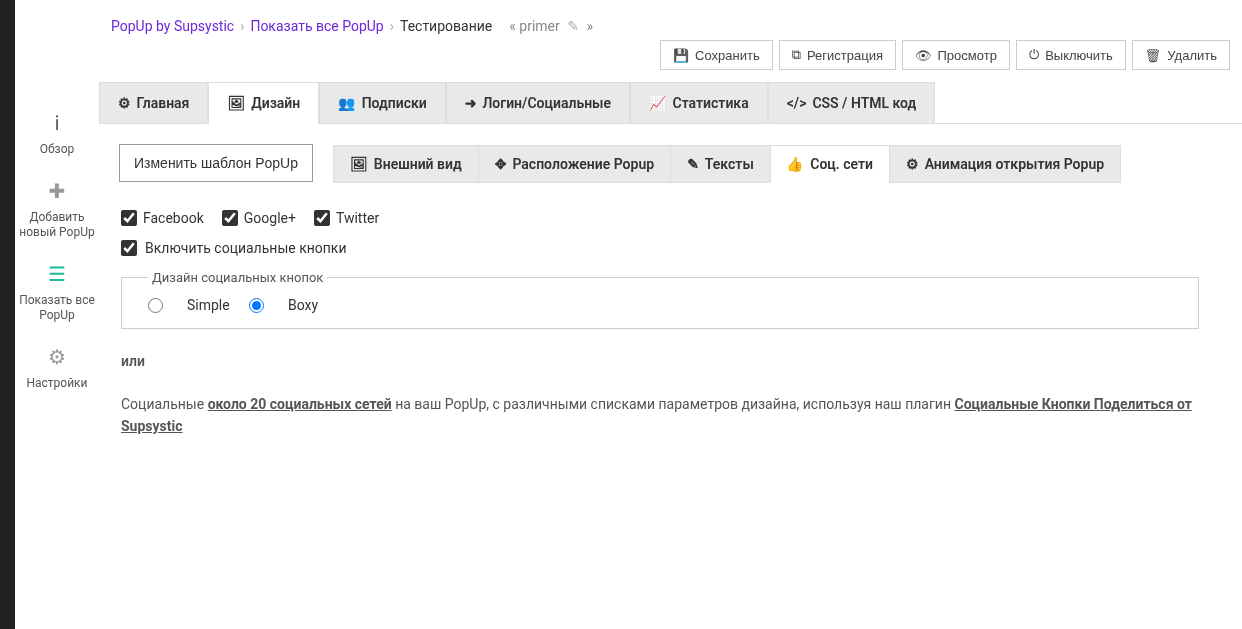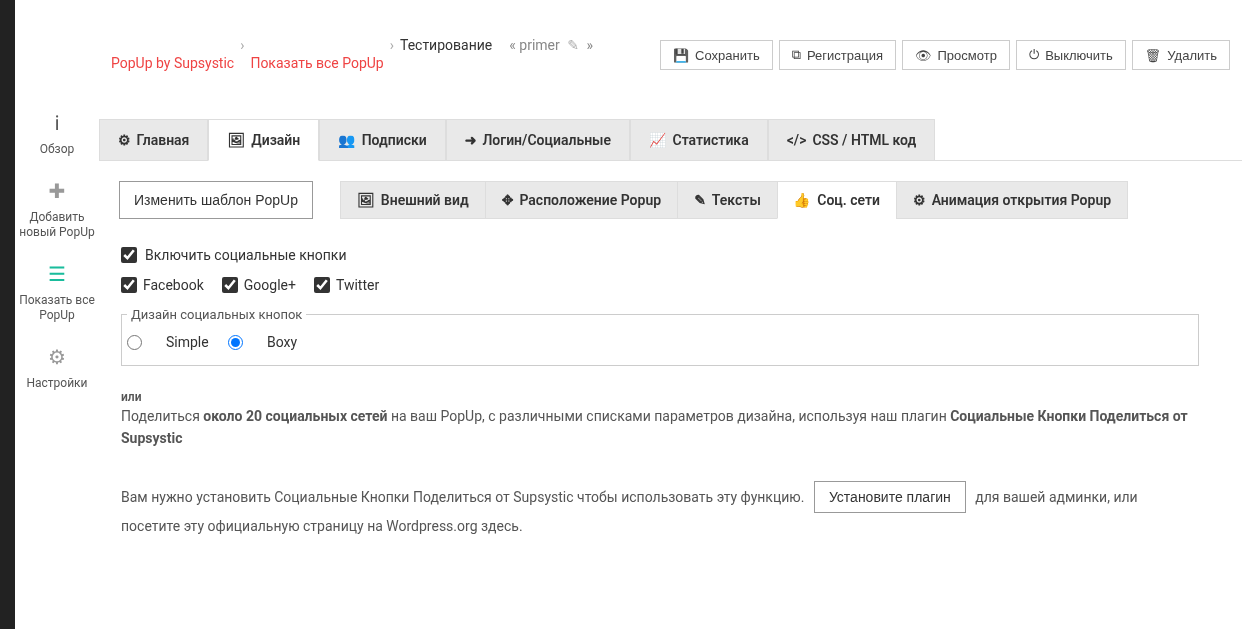--- a/index.html
+++ b/index.html
@@ -12,21 +12,21 @@
     .sidebar { width: 84px; background: #fff; display: flex; flex-direction: column; padding-top: 100px; }
     .sidebar-item { display: flex; flex-direction: column; align-items: center; padding: 10px 4px; color: #555; cursor: pointer; text-align: center; font-size: 12px; line-height: 1.3; }
     .sidebar-item.active { background: #fff; }
     .sidebar-item .icon { font-size: 20px; color: #999; margin-bottom: 6px; }
     .sidebar-item.active .icon { color: #1abc9c; }
     .sidebar-item.overview .icon { color: #555; }
     
     .main { flex: 1; background: #fff; padding: 0; position: relative; }
     
     .breadcrumbs { padding: 18px 12px 12px; font-size: 14px; color: #333; display: flex; align-items: center; gap: 6px; }
-    .breadcrumbs a { color: #ef4444; text-decoration: none; margin-top: 37px; }
+    .breadcrumbs a { color: #6d28d9; text-decoration: none; }
     .breadcrumbs .sep { color: #aaa; }
     .crumb-title { color: #888; margin-left: 11px; }
     .pencil { color: #aaa; margin: 0 4px; }
     
     .action-buttons { position: absolute; top: 40px; right: 12px; display: flex; gap: 6px; }
     .action-btn { border: 1px solid #ccc; background: #fff; padding: 6px 12px; font-size: 13px; cursor: pointer; display: inline-flex; align-items: center; gap: 6px; color: #444; }
     .action-btn .icn { font-size: 13px; }
     
     .tabs-row { display: flex; border-bottom: 1px solid #ddd; margin-top: 36px; }
     .tab { padding: 12px 18px; background: #e9e9e9; border: 1px solid #ddd; border-bottom: none; margin-right: 0; cursor: pointer; font-size: 14px; color: #333; font-weight: 600; display: inline-flex; align-items: center; gap: 6px; }
@@ -35,36 +35,36 @@
     
     .content { padding: 20px; }
     
     .change-template-btn { border: 1px solid #999; background: #fff; padding: 10px 14px; font-size: 14px; cursor: pointer; color: #333; }
     
     .subtabs-wrap { display: inline-block; vertical-align: top; margin-left: 20px; }
     .subtabs-row { display: flex; flex-wrap: wrap; border: none; }
     .subtab { padding: 10px 16px; background: #e9e9e9; border: 1px solid #ddd; cursor: pointer; font-size: 14px; color: #333; font-weight: 600; display: inline-flex; align-items: center; gap: 6px; margin: 0 -1px -1px 0; }
     .subtab.active { background: #fff; border-bottom: 1px solid #fff; }
     
-    .content-row { display: flex; align-items: flex-start; gap: 7px; }
+    .content-row { display: flex; align-items: center; }
     
     .form-area { margin-top: 28px; padding: 0 0 0 2px; }
     .checkbox-row { display: flex; align-items: center; gap: 8px; margin-bottom: 14px; font-size: 14px; color: #333; }
     .checkbox-row input { width: 16px; height: 16px; accent-color: #333; }
     .checkbox-inline { display: inline-flex; align-items: center; gap: 6px; margin-right: 10px; font-size: 14px; }
     
-    fieldset { border: 1px solid #ccc; padding: 12px 5px; margin-top: 4px; }
+    fieldset { border: 1px solid #ccc; padding: 12px 26px; margin-top: 4px; }
     fieldset legend { font-size: 13px; color: #555; padding: 0 4px; }
     .radio-inline { display: inline-flex; align-items: center; gap: 24px; margin-right: 16px; font-size: 14px; }
     .radio-inline input { width: 15px; height: 15px; }
     
-    .or-sep { margin: 24px 0 1px; font-size: 12px; color: #555; font-weight: 600; }
+    .or-sep { margin: 24px 0 24px; font-size: 14px; color: #555; font-weight: 600; }
     
     .help-text { font-size: 14px; color: #555; line-height: 1.6; }
-    .help-text strong { font-weight: 700; }
+    .help-text strong { font-weight: 700; text-decoration: underline; }
     
     .install-row { margin-top: 32px; font-size: 14px; color: #555; line-height: 1.9; }
     .install-btn { border: 1px solid #999; background: #fff; padding: 7px 14px; font-size: 14px; cursor: pointer; color: #333; margin: 0 6px; }
     
     .content-inner { max-width: 1080px; }
   </style>
 </head>
 <body>
 
 <div class="app">
@@ -179,59 +179,54 @@
             <div class="subtab" style="flex-basis:100%; max-width:fit-content;">
               <span class="icn">⚙</span>
               <span>Анимация открытия Popup</span>
             </div>
           </div>
         </div>
       </div>
 
       <div class="form-area">
         <div class="checkbox-row">
-          <input type="checkbox" checked="" style="">
-          <span>Включить социальные кнопки</span>
-        </div>
-        <div class="checkbox-row">
           <label class="checkbox-inline">
             <input type="checkbox" checked="" style="">
             <span>Facebook</span>
           </label>
           <label class="checkbox-inline">
             <input type="checkbox" checked="" style="">
             <span>Google+</span>
           </label>
           <label class="checkbox-inline">
             <input type="checkbox" checked="" style="">
             <span>Twitter</span>
           </label>
+        </div>
+        <div class="checkbox-row">
+          <input type="checkbox" checked="" style="">
+          <span>Включить социальные кнопки</span>
         </div>
 
         <fieldset>
           <legend>Дизайн социальных кнопок</legend>
           <label class="radio-inline">
             <input type="radio" name="socdesign" style="">
             <span>Simple</span>
           </label>
           <label class="radio-inline">
             <input type="radio" name="socdesign" checked="" style="">
             <span>Boxy</span>
           </label>
         </fieldset>
 
         <div class="or-sep">или</div>
 
         <div class="help-text">
-          <span>Поделиться </span><strong>около 20 социальных сетей</strong><span> на ваш PopUp, с различными списками параметров дизайна, используя наш плагин </span><strong>Социальные Кнопки Поделиться от Supsystic</strong>
-        </div>
-
-        <div class="install-row">
-          <span>Вам нужно установить Социальные Кнопки Поделиться от Supsystic чтобы использовать эту функцию.</span>
-          <button class="install-btn">Установите плагин</button>
-          <span>для вашей админки, или посетите эту официальную страницу на Wordpress.org здесь.</span>
-        </div>
+          <span>Социальные </span><strong>около 20 социальных сетей</strong><span> на ваш PopUp, с различными списками параметров дизайна, используя наш плагин </span><strong>Социальные Кнопки Поделиться от Supsystic</strong>
+        </div>
+
       </div>
       </div>
     </div>
 
   </div>
 </div>
 
 </body></html>

